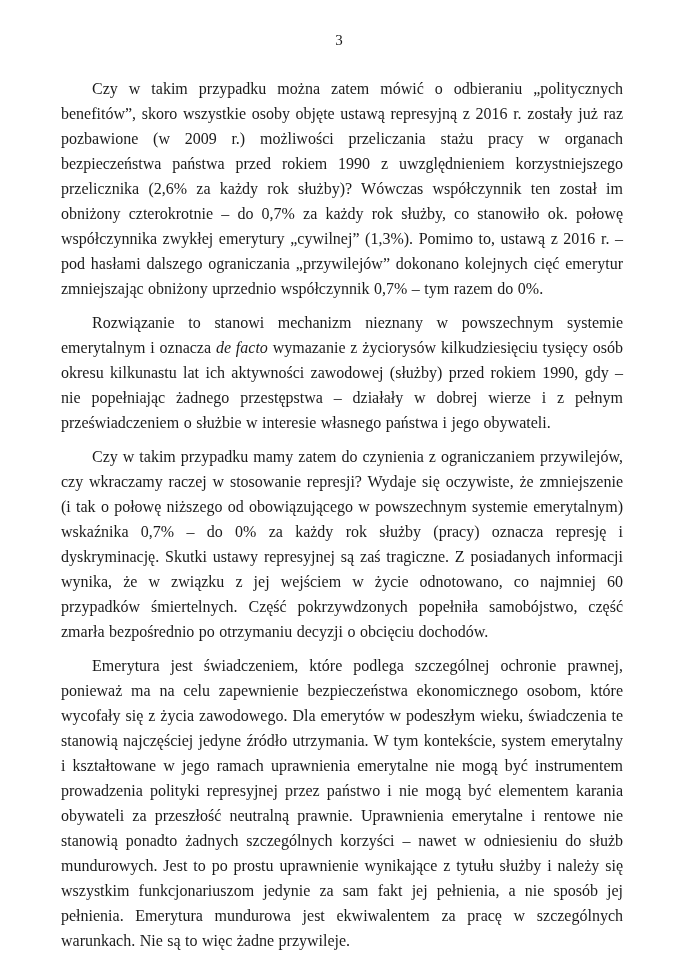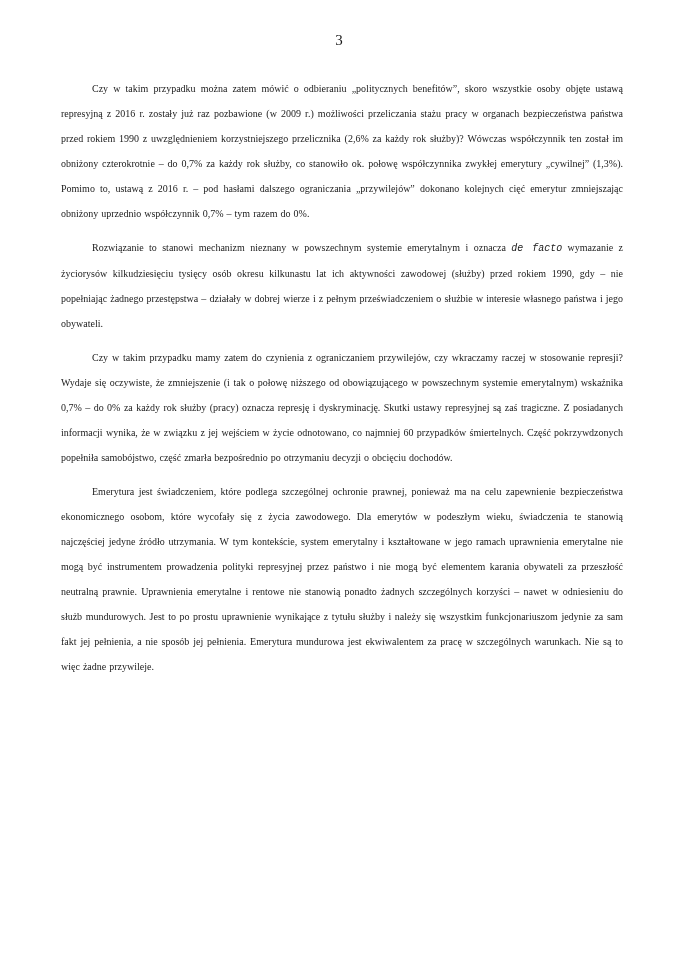--- a/index.html
+++ b/index.html
@@ -26,29 +26,28 @@
     line-height: 18px;
   }
   .body-text {
     position: absolute;
     top: 76px;
     left: 61px;
     width: 562px;
   }
   .body-text p {
     margin: 0 0 9px 0;
-    font-size: 10px;
+    font-size: 16px;
     line-height: 25px;
     text-align: justify;
     text-indent: 31px;
     word-spacing: 0.5px;
   }
   .body-text p em {
     font-style: italic;
-    font-family: Liberation Mono, monospace;
   }
 </style>
 </head>
 <body>
 
 <div class="page">
   <div class="page-number">3</div>
   <div class="body-text">
       <p><span>Czy w takim przypadku można zatem mówić o odbieraniu „politycznych benefitów”, skoro wszystkie osoby objęte ustawą represyjną z 2016 r. zostały już raz pozbawione (w 2009 r.) możliwości przeliczania stażu pracy w organach bezpieczeństwa państwa przed rokiem 1990 z uwzględnieniem korzystniejszego przelicznika (2,6% za każdy rok służby)? Wówczas współczynnik ten został im obniżony czterokrotnie – do 0,7% za każdy rok służby, co stanowiło ok. połowę współczynnika zwykłej emerytury „cywilnej” (1,3%). Pomimo to, ustawą z 2016 r. – pod hasłami dalszego ograniczania „przywilejów” dokonano kolejnych cięć emerytur zmniejszając obniżony uprzednio współczynnik 0,7% – tym razem do 0%.</span></p>
       <p><span>Rozwiązanie to stanowi mechanizm nieznany w powszechnym systemie emerytalnym i oznacza </span><em>de facto</em><span> wymazanie z życiorysów kilkudziesięciu tysięcy osób okresu kilkunastu lat ich aktywności zawodowej (służby) przed rokiem 1990, gdy – nie popełniając żadnego przestępstwa – działały w dobrej wierze i z pełnym przeświadczeniem o służbie w interesie własnego państwa i jego obywateli.</span></p>

